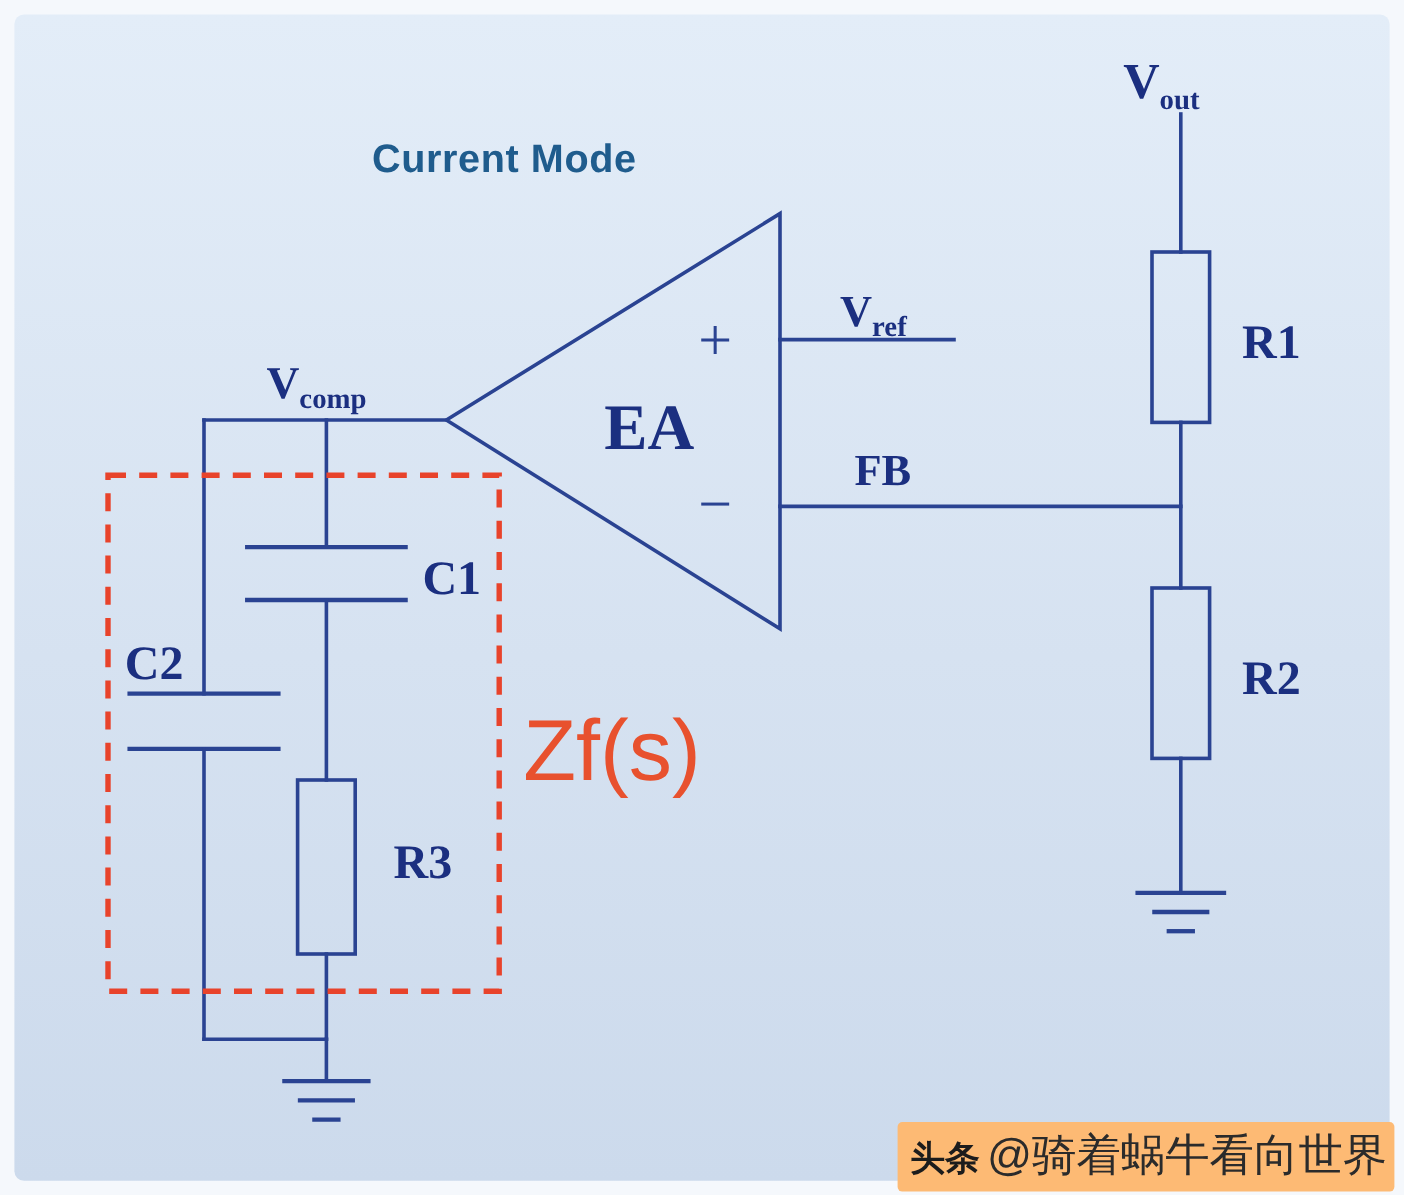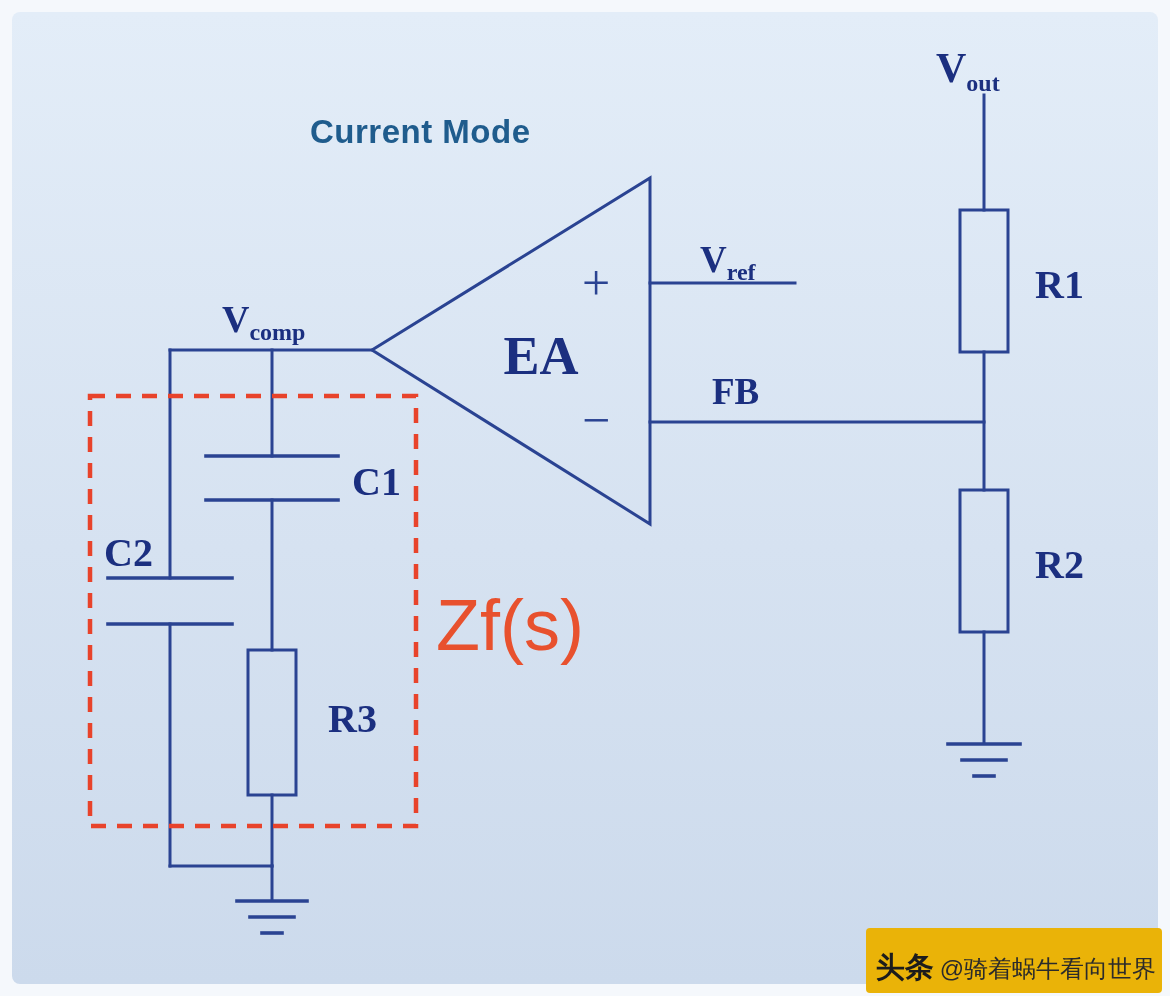--- a/index.html
+++ b/index.html
@@ -14,23 +14,23 @@
   .comp{stroke:#2a4392;stroke-width:3;fill:none;}
   .serif{font-family:"Liberation Serif","DejaVu Serif",serif;fill:#1b2f80;font-weight:600;}
   .sub{font-size:24px;}
   .opsign{font-family:"Liberation Serif","DejaVu Serif",serif;fill:#2a4392;font-weight:400;}
   .title-text{font-family:"Liberation Sans","DejaVu Sans",sans-serif;fill:#1f5c8d;font-weight:600;
               font-size:33px;letter-spacing:0.5px;}
   .zf-text{font-family:"Liberation Sans","DejaVu Sans",sans-serif;fill:#e8512e;font-weight:400;
            font-size:72px;}
   .dashedbox{stroke:#e8432b;stroke-width:4.5;fill:none;stroke-dasharray:15 11;}
   #watermark{position:absolute;right:8px;bottom:3px;display:flex;align-items:baseline;gap:6px;
-             background:#eab308;padding:20px 6px 5px 10px;border-radius:4px;}
+             background:#fdba74;padding:3px 6px 5px 10px;border-radius:4px;}
   #watermark .brand{font-size:29px;font-weight:700;color:#1c1c1c;}
-  #watermark .handle{font-size:24px;font-weight:500;color:#2b2b2b;}
+  #watermark .handle{font-size:37px;font-weight:500;color:#2b2b2b;}
 </style>
 </head>
 <body>
 
 <div id="stage">
   <div id="panel"></div>
 
   <svg width="1170" height="996" viewBox="0 0 1170 996">
 
     <text class="title-text" x="310" y="143">Current Mode</text>

